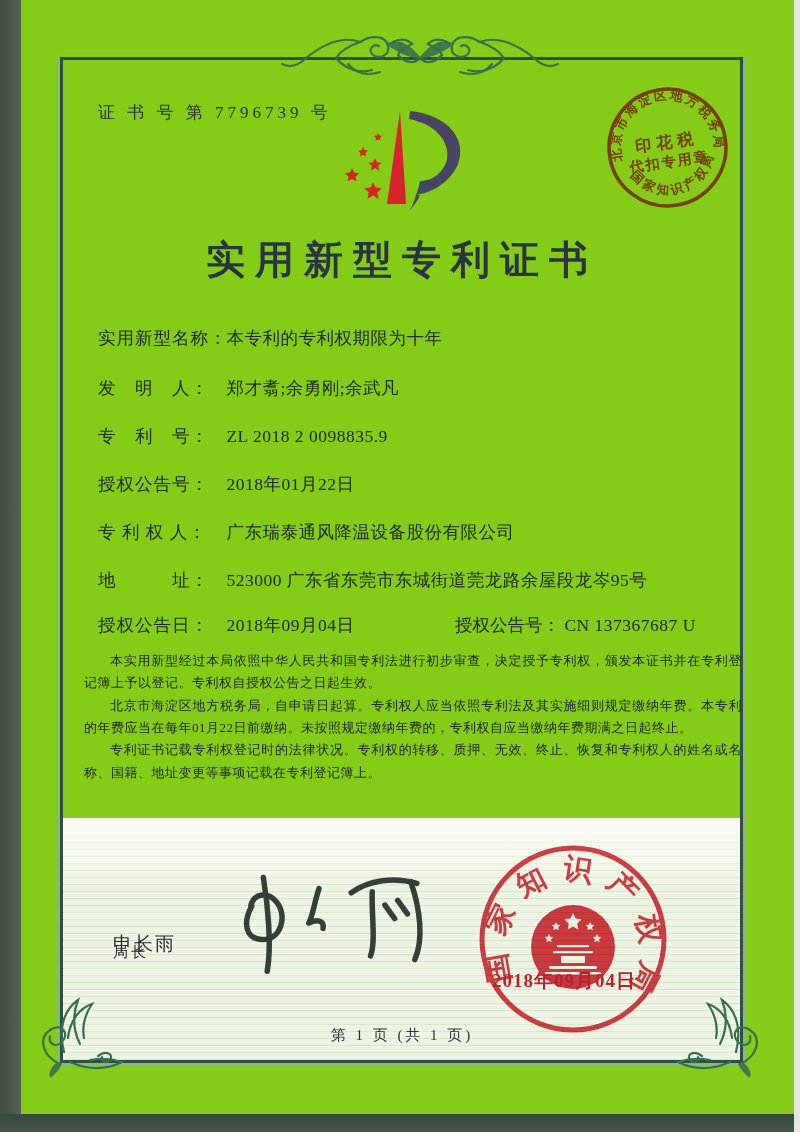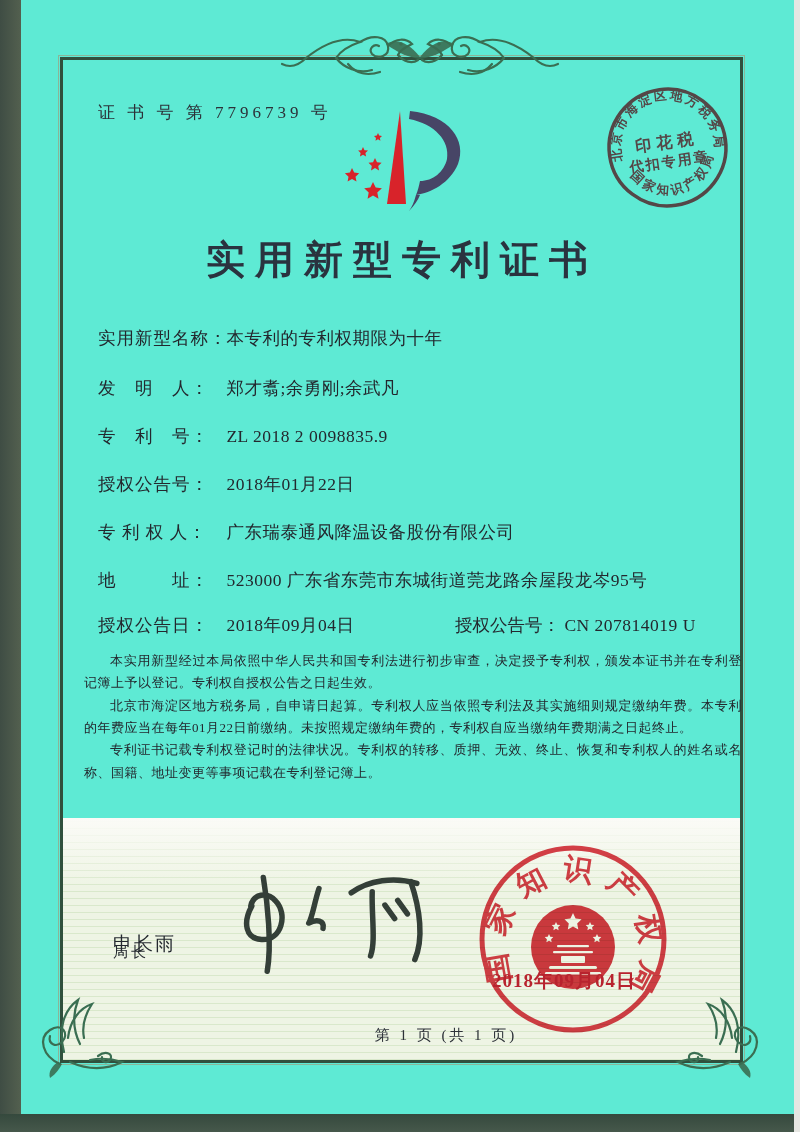--- a/index.html
+++ b/index.html
@@ -1,16 +1,16 @@
 <!DOCTYPE html>
 <html><head>
 <meta charset="utf-8">
 <style>
   html,body{margin:0;padding:0;}
-  #photo{position:relative;width:800px;height:1132px;background:#5eead4;overflow:hidden;
+  #photo{position:relative;width:800px;height:1132px;background:#84cc16;overflow:hidden;
          font-family:"Liberation Serif","DejaVu Serif",serif;}
   .abs{position:absolute;}
   
   #edge-left{left:0;top:0;width:21px;height:1132px;background:linear-gradient(90deg,#3f4d44,#53604f);}
   #edge-bottom{left:0;top:1114px;width:800px;height:18px;background:linear-gradient(180deg,#35493d,#46584b);}
   #edge-right{left:794px;top:0;width:6px;height:1132px;background:#e6e6e2;}
   
   #band{left:63px;top:818px;width:678px;height:242px;
         background:
           linear-gradient(180deg,#fbfbf7 0px,rgba(251,251,247,0) 70px),
@@ -35,21 +35,21 @@
   #body-text p{margin:0;text-indent:2em;letter-spacing:0.5px;}
   
   #signer-title{left:113px;top:943px;font-size:15px;letter-spacing:3px;color:#23282e;}
   #signer-name{left:113px;top:931px;font-size:19px;letter-spacing:2px;color:#23282e;}
   #signature{left:222px;top:860px;transform:rotate(-3deg);}
   
   #seal{left:476px;top:842px;mix-blend-mode:multiply;opacity:.95;}
   #seal-date{left:492px;top:968px;font-size:19px;font-weight:bold;color:#b8232e;letter-spacing:1px;z-index:9;}
   #tax-stamp{left:600px;top:80px;transform:rotate(-8deg);mix-blend-mode:multiply;opacity:.95;}
   
-  #footer{left:62px;top:1026px;width:680px;text-align:center;font-size:15px;letter-spacing:3px;color:#2c3138;padding-left:44px;}
+  #footer{left:62px;top:1026px;width:680px;text-align:center;font-size:15px;letter-spacing:3px;color:#2c3138;}
   
   .orn{stroke:#3a6e52;fill:none;stroke-width:2.2;stroke-linecap:round;}
   .orn-f{fill:#3a6e52;stroke:none;opacity:.9;}
   .sig{stroke:#343f38;fill:none;stroke-width:5.5;stroke-linecap:round;stroke-linejoin:round;}
   .z5{z-index:5;} .z6{z-index:6;} .z4{z-index:4;} .z3{z-index:3;} .z2{z-index:2;}
 </style>
 </head>
 <body>
 
 <div id="photo">
@@ -172,21 +172,21 @@
     </div>
     <div class="row" style="top:242px">
       <span class="flabel">地　　　址：</span>
       <span class="fvalue">523000 广东省东莞市东城街道莞龙路余屋段龙岑95号</span>
     </div>
     <div class="row" style="top:287px">
       <span class="flabel">授权公告日：</span>
       <span class="fvalue">2018年09月04日</span>
       <span class="pair2">
         <span>授权公告号：</span>
-        <span class="fvalue">CN 207814019 U</span>
+        <span class="fvalue">CN 137367687 U</span>
       </span>
     </div>
   </div>
 
   <div id="body-text" class="abs z5">
     <p>本实用新型经过本局依照中华人民共和国专利法进行初步审查，决定授予专利权，颁发本证书并在专利登记簿上予以登记。专利权自授权公告之日起生效。</p>
     <p>北京市海淀区地方税务局，自申请日起算。专利权人应当依照专利法及其实施细则规定缴纳年费。本专利的年费应当在每年01月22日前缴纳。未按照规定缴纳年费的，专利权自应当缴纳年费期满之日起终止。</p>
     <p>专利证书记载专利权登记时的法律状况。专利权的转移、质押、无效、终止、恢复和专利权人的姓名或名称、国籍、地址变更等事项记载在专利登记簿上。</p>
   </div>
 

